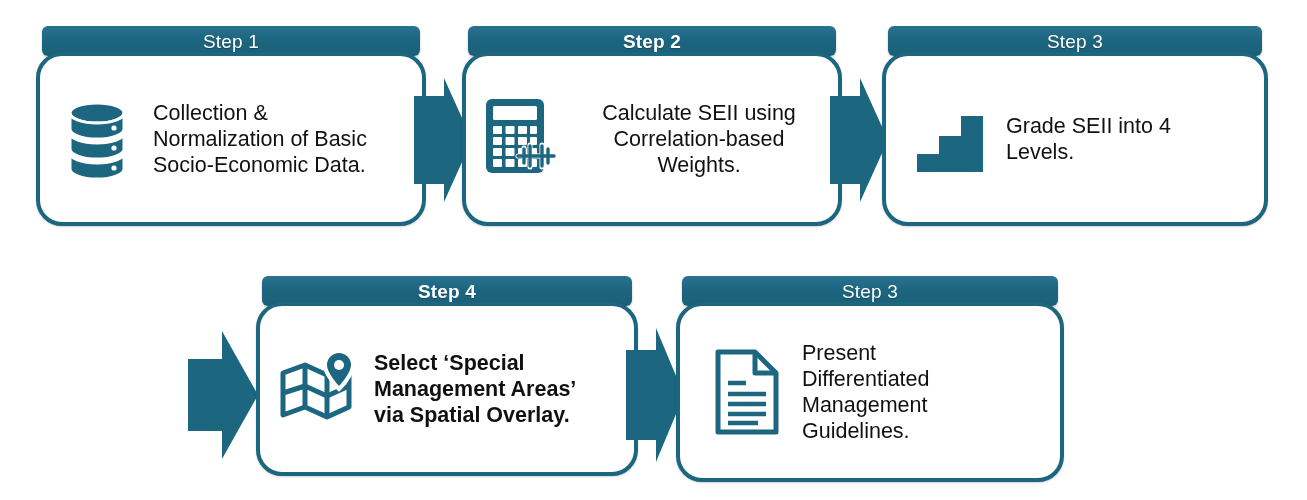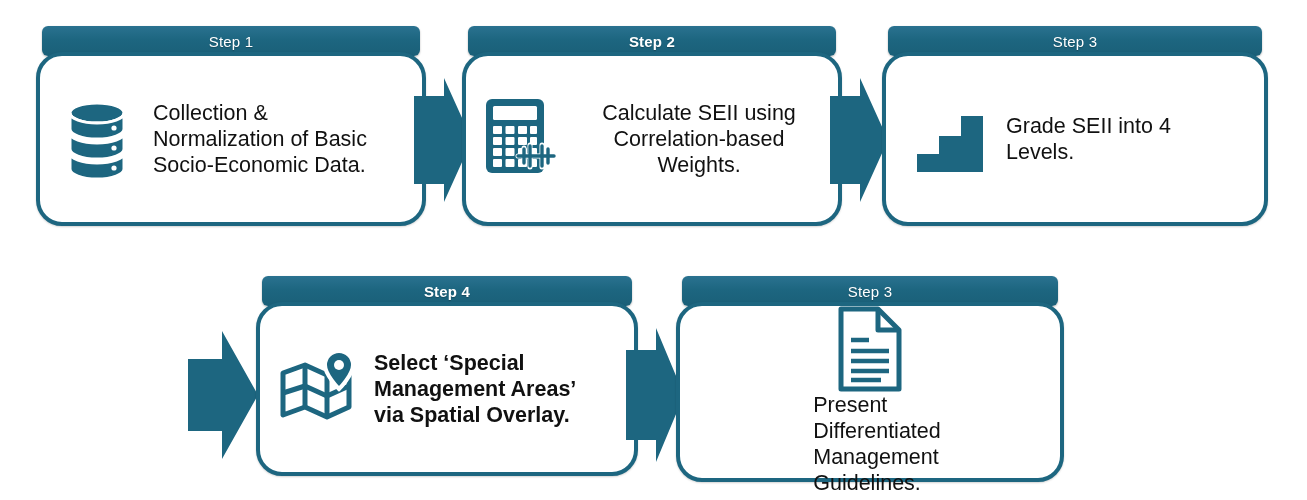--- a/index.html
+++ b/index.html
@@ -33,21 +33,21 @@
     border-radius: 6px;
     background: linear-gradient(to bottom, #2a7290 0%, #1d6680 45%, #1a5f78 100%);
     box-shadow: 0 1px 2px rgba(0,0,0,0.30);
     display: flex;
     align-items: center;
     justify-content: center;
     box-sizing: border-box;
   }
   .step-header-label {
     color: #ffffff;
-    font-size: 15px;
+    font-size: 19px;
     line-height: 19px;
     font-family: "Liberation Sans", sans-serif;
     letter-spacing: 0.2px;
     text-shadow: 0 1px 1px rgba(0,0,0,0.25);
     white-space: nowrap;
   }
   .step-body {
     position: absolute;
     left: 0;
     top: 26px;
@@ -222,21 +222,21 @@
   <div class="arrow" style="left:626px; top:320px;">
     <svg width="60" height="150" viewBox="0 0 60 150">
       <path d="M0 30 L30 30 L30 8 L58 75 L30 142 L30 120 L0 120 Z" fill="#1d6680"></path>
     </svg>
   </div>
 
   <div class="step" style="left:676px; top:276px; width:388px; height:206px;">
     <div class="step-header" style="width:376px;">
       <span class="step-header-label">Step 3</span>
     </div>
-    <div class="step-body" style="width:388px; height:180px; padding:0 12px 0 26px;flex-direction:column;">
+    <div class="step-body" style="width:388px; height:180px; padding:0 12px 0 26px;">
       <span class="step-icon" style="width:82px; margin-right:14px;">
         <svg width="68" height="86" viewBox="0 0 68 86">
           <path d="M5 3 L42 3 L63 24 L63 83 L5 83 Z" fill="#ffffff" stroke="#1d6680" stroke-width="5" stroke-linejoin="round"></path>
           <path d="M42 3 L42 24 L63 24" fill="none" stroke="#1d6680" stroke-width="5" stroke-linejoin="round"></path>
           <g stroke="#1d6680" stroke-width="4.5" stroke-linecap="butt">
             <path d="M15 34 h18"></path>
             <path d="M15 45 h38"></path>
             <path d="M15 55 h38"></path>
             <path d="M15 65 h38"></path>
             <path d="M15 74 h30"></path>

